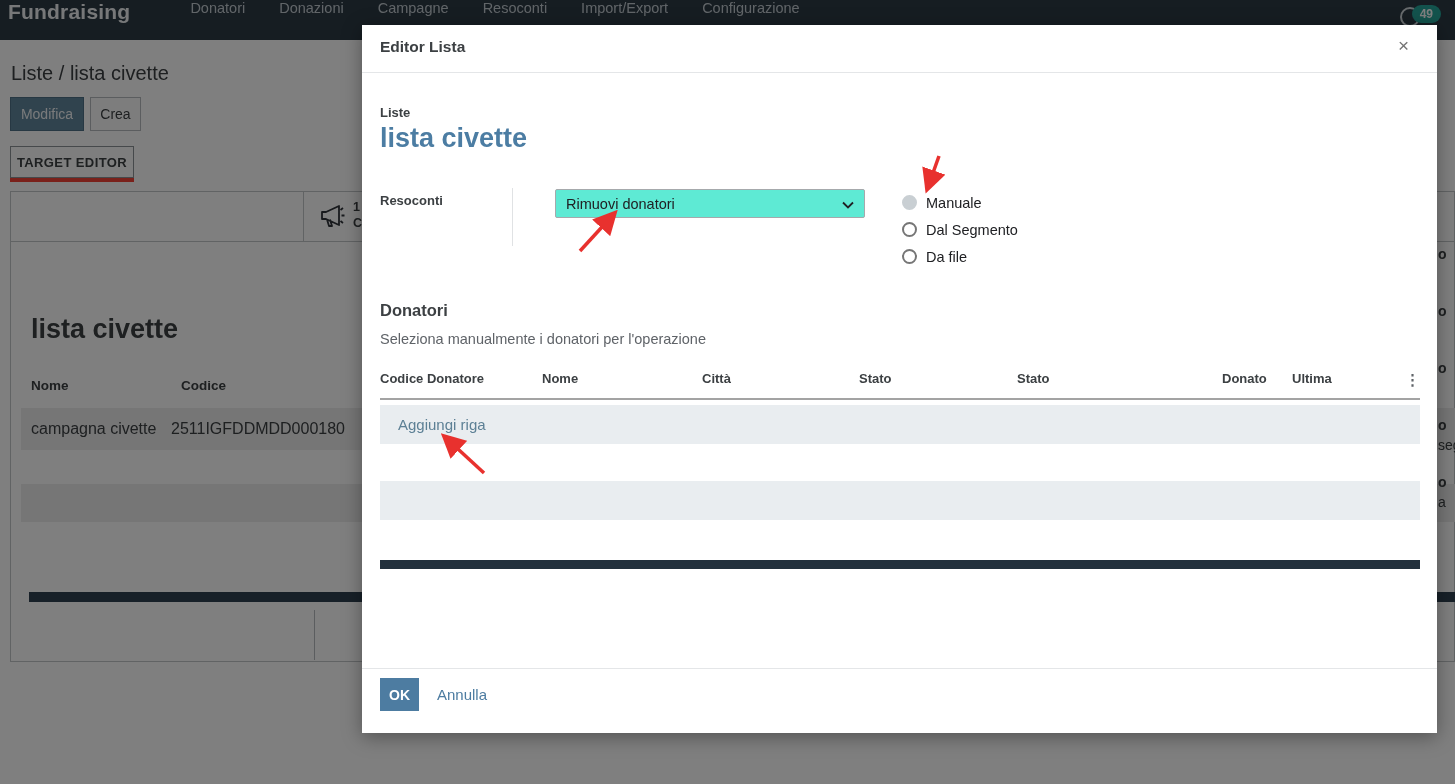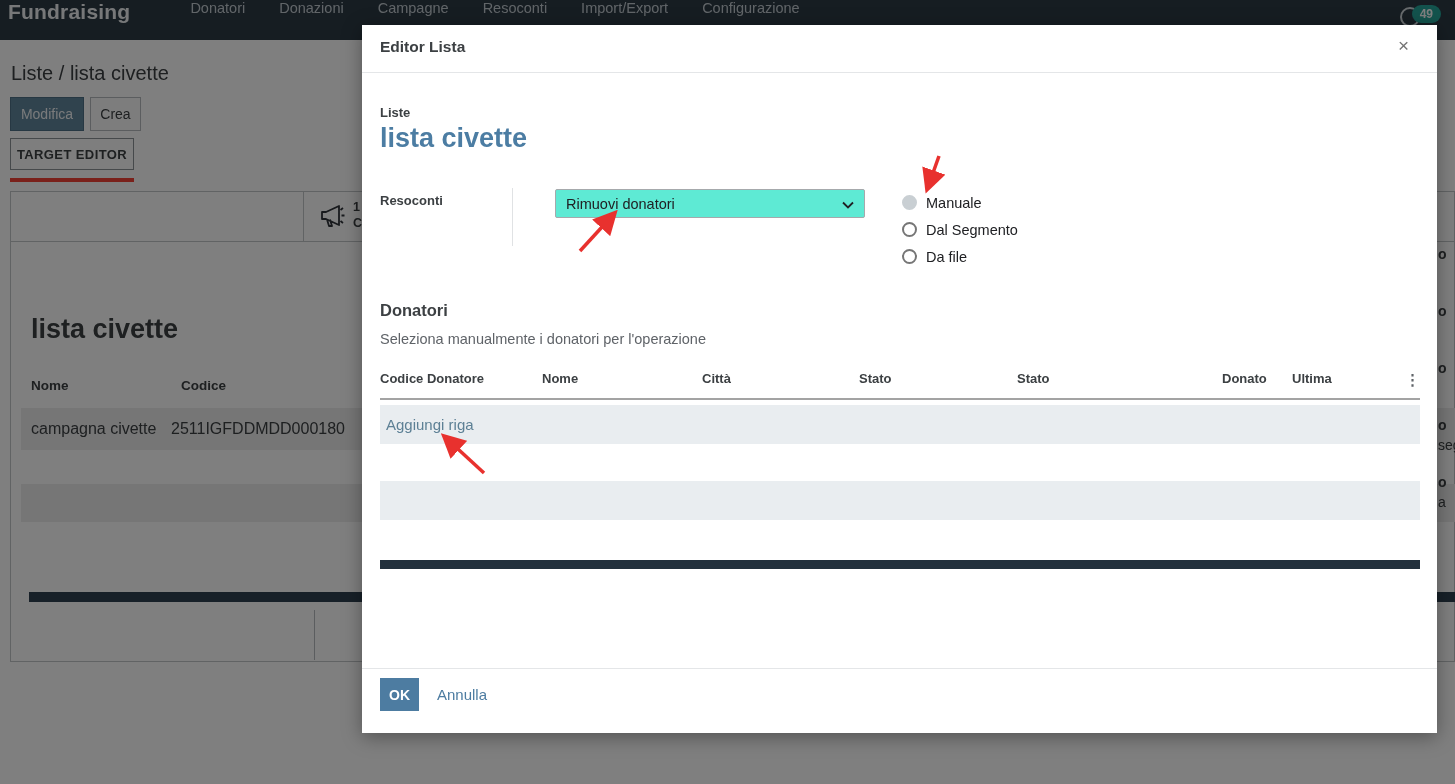--- a/index.html
+++ b/index.html
@@ -12,21 +12,21 @@
   .nav-items { display:flex; gap:34px; margin-left:60px; }
   .nav-item { color:#c3cbd1; font-size:14.5px; cursor:pointer; }
   .nav-right { position:absolute; right:14px; top:7px; display:flex; align-items:center; }
   .nav-circle-icon { width:20px; height:20px; border:2px solid #cfd6db; border-radius:50%; }
   .nav-badge { margin-left:-8px; margin-top:-6px; background:#26a69a; color:#fff; font-size:12px; font-weight:bold; border-radius:9px; padding:2px 8px; }
 
   .page { position:absolute; left:0; top:40px; width:1455px; height:744px; background:#fff; }
   .breadcrumb { position:absolute; left:11px; top:22px; font-size:20px; color:#3c4043; }
   .btn-modifica { position:absolute; left:10px; top:57px; width:74px; height:34px; background:#60869c; color:#f2f5f7; border:1px solid #4e7186; font-size:14px; }
   .btn-crea { position:absolute; left:90px; top:57px; width:51px; height:34px; background:#fbfbfb; color:#3c4043; border:1px solid #b6bbbf; font-size:14px; }
-  .tab-target { position:absolute; left:10px; top:98px; width:124px; height:32px; border:1px solid #8d9296; background:#fdfdfd; color:#3c4043; font-size:13px; font-weight:bold; display:flex; align-items:center; justify-content:center; letter-spacing:.4px; }
+  .tab-target { position:absolute; left:10px; top:106px; width:124px; height:32px; border:1px solid #8d9296; background:#fdfdfd; color:#3c4043; font-size:13px; font-weight:bold; display:flex; align-items:center; justify-content:center; letter-spacing:.4px; }
   .tab-underline { position:absolute; left:10px; top:138px; width:124px; height:4px; background:#f44336; }
 
   .panel { position:absolute; left:10px; top:151px; width:1445px; height:471px; border:1px solid #c2c6c9; background:#fff; }
   .panel-head { position:absolute; left:0; top:0; width:100%; height:50px; border-bottom:1px solid #c2c6c9; }
   .panel-head-div { position:absolute; left:292px; top:0; width:1px; height:50px; background:#c2c6c9; }
   .stat-cell { position:absolute; left:308px; top:8px; display:flex; align-items:center; gap:8px; }
   .stat-text { font-size:12.5px; font-weight:bold; color:#3c4043; line-height:1.25; }
   .bg-title { position:absolute; left:20px; top:122px; font-size:27px; font-weight:bold; color:#3c4043; }
   .bg-th { position:absolute; top:186px; font-size:13.5px; font-weight:bold; color:#3c4043; }
   .bg-row { position:absolute; left:10px; top:216px; width:1435px; height:42px; background:#ececec; display:flex; align-items:center; font-size:16px; color:#3c4043; }
@@ -58,21 +58,21 @@
   .radio-circle.disabled-filled { background:#c9cfd3; border-color:#c9cfd3; }
   .radio-label { font-size:14.5px; color:#202124; }
   .sec-title { position:absolute; left:18px; top:276px; font-size:16.5px; font-weight:bold; color:#3c4043; }
   .sec-sub { position:absolute; left:18px; top:306px; font-size:14.5px; color:#5f6368; }
   .dtable { position:absolute; left:18px; top:346px; width:1040px; }
   .dtable-head { display:flex; border-bottom:2px solid #a3a3a3; padding-bottom:9px; }
   .dth { font-size:13px; font-weight:bold; color:#3c4043; }
   .dth.c1{width:162px;} .dth.c2{width:160px;} .dth.c3{width:157px;} .dth.c4{width:158px;} .dth.c5{width:205px;} .dth.c6{width:70px;} .dth.c7{width:98px;}
   .kebab { width:30px; text-align:right; color:#5f6368; font-size:15px; font-weight:bold; cursor:pointer; }
   .add-row { position:absolute; left:18px; top:380px; width:1040px; height:39px; background:#e9edf0; display:flex; align-items:center; cursor:pointer; }
-  .add-row span { font-size:15px; color:#5d8095; padding-left:6px; }
+  .add-row span { font-size:15px; color:#5d8095; padding-left:18px; }
   .empty-row { position:absolute; left:18px; top:456px; width:1040px; height:39px; background:#e9edf0; }
   .hscrollbar { position:absolute; left:18px; top:535px; width:1040px; height:9px; background:#22303c; cursor:pointer; }
   .modal-footer-line { position:absolute; left:0; top:643px; width:100%; height:1px; background:#e4e6e8; }
   .btn-ok { position:absolute; left:18px; top:653px; width:39px; height:33px; background:#4d7ca1; color:#fff; border:none; font-size:14px; font-weight:bold; cursor:pointer; }
   .link-annulla { position:absolute; left:75px; top:661px; font-size:15px; color:#4d7ca1; cursor:pointer; }
 
   
   .annots { position:absolute; inset:0; z-index:30; pointer-events:none; }
 </style>
 </head>

